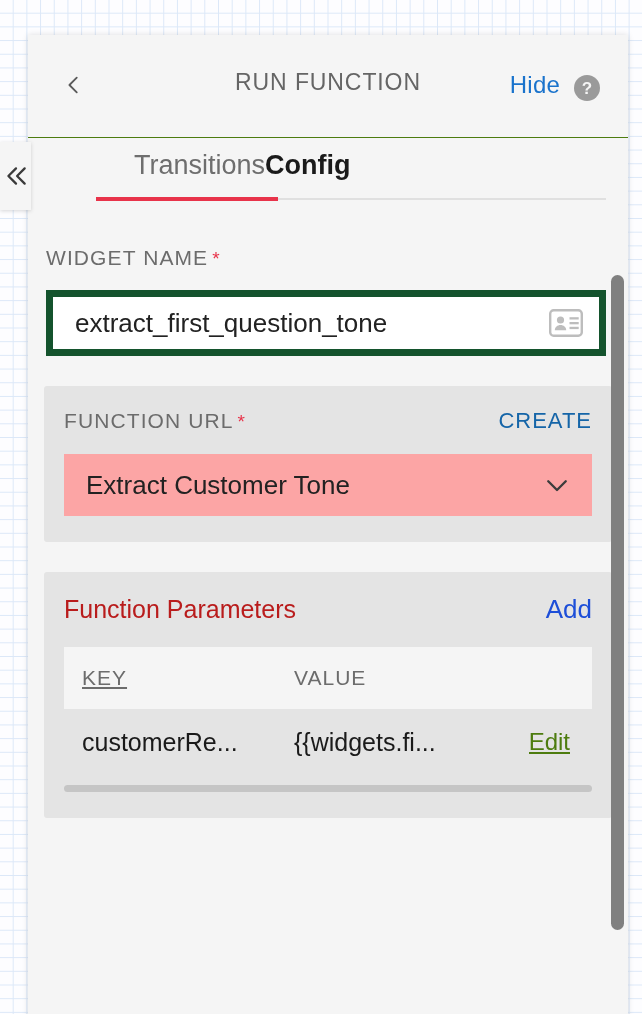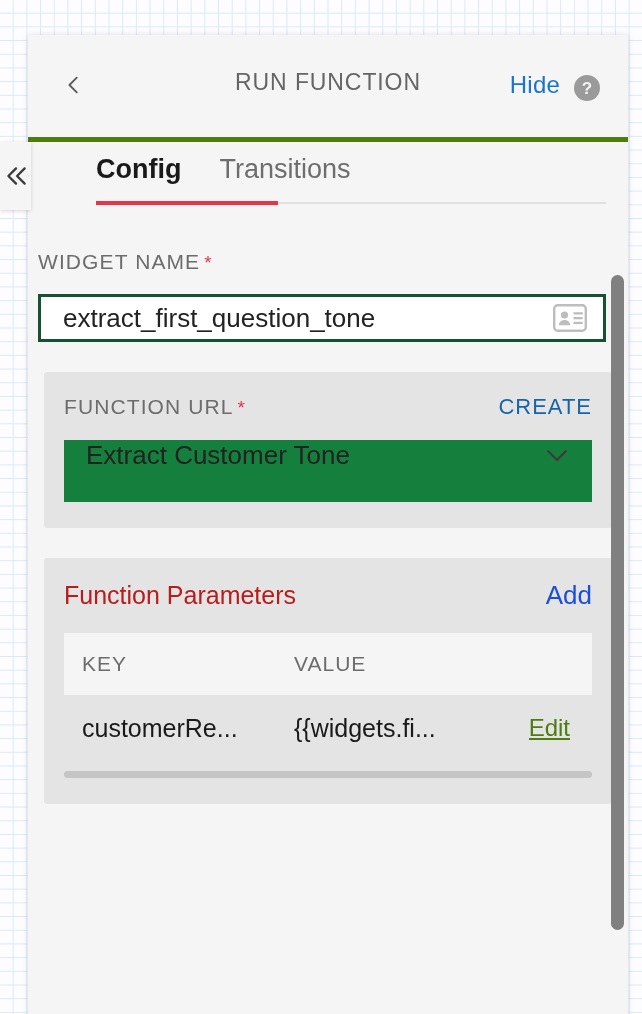--- a/index.html
+++ b/index.html
@@ -58,21 +58,21 @@
     background: #f5f5f5;
     box-shadow: 0 0 6px rgba(0,0,0,0.13);
     z-index: 2;
     overflow: hidden;
   }
 
   
   #panel-header {
     position: relative;
     height: 102px;
-    border-bottom: 5px solid #4d7c0f;
+    border-bottom: 1px solid #4d7c0f;
     background: #f5f5f5;
   }
   #back-btn {
     position: absolute;
     left: 26px;
     top: 32px;
     width: 40px;
     height: 40px;
     display: flex;
     align-items: center;
@@ -159,34 +159,34 @@
   }
 
   
   #panel-body {
     position: relative;
     height: 810px;
     background: #f5f5f5;
   }
 
   
-  #widget-name-block { padding: 30px 22px 0 10px; }
+  #widget-name-block { padding: 30px 22px 0 18px; }
   .field-label {
     font-size: 21px;
     letter-spacing: 1.1px;
     color: #6c6c6c;
     text-transform: none;
   }
   .req-star { color: #e8334a; font-size: 19px; margin-left: 4px; }
 
   .text-input-wrap {
     margin-top: 20px;
-    height: 48px;
+    height: 66px;
     background: #ffffff;
-    border: 3px solid #14532d;
+    border: 7px solid #14532d;
     display: flex;
     align-items: center;
     padding: 0 16px 0 22px;
     box-sizing: border-box;
   }
   .text-input-value {
     flex: 1;
     font-size: 26px;
     color: #222;
     white-space: nowrap;
@@ -219,23 +219,23 @@
     cursor: pointer;
   }
   .card-title-plain {
     font-size: 25px;
     color: #b91c1c;
   }
 
   .select-wrap {
     margin-top: 20px;
     height: 62px;
-    background: #15803d;
-    display: flex;
-    align-items: flex-start;
+    background: #fca5a5;
+    display: flex;
+    align-items: center;
     padding: 0 20px 0 22px;
     box-sizing: border-box;
     cursor: pointer;
   }
   .select-value {
     flex: 1;
     font-size: 26px;
     color: #222;
     white-space: nowrap;
     overflow: hidden;
@@ -250,21 +250,21 @@
     display: flex;
     align-items: center;
     padding: 0 18px;
     box-sizing: border-box;
   }
   .th {
     font-size: 21px;
     letter-spacing: 1.0px;
     color: #6c6c6c;
   }
-  .th.col-key { width: 212px; flex: 0 0 auto; }
+  .th.col-key { width: 212px; flex: 0 0 auto; text-decoration: underline; }
   .th.col-value { flex: 1; }
 
   .params-row {
     height: 66px;
     display: flex;
     align-items: center;
     padding: 0 18px;
     box-sizing: border-box;
   }
   .td {
@@ -329,22 +329,22 @@
         </svg>
       </span>
     </div>
     <div id="panel-title">RUN FUNCTION</div>
     <div id="hide-btn">Hide</div>
     <div id="help-icon">?</div>
   </div>
 
   <div id="tabstrip">
     <div class="tabs-row">
+      <div class="tab inactive">Transitions</div>
       <div class="tab active">Config</div>
-      <div class="tab inactive">Transitions</div>
     </div>
     <div id="tab-baseline"></div>
     <div id="tab-underline"></div>
   </div>
 
   <div id="panel-body">
 
     <div id="widget-name-block">
       <div class="field-label">
         <span>WIDGET NAME</span><span class="req-star">*</span>

